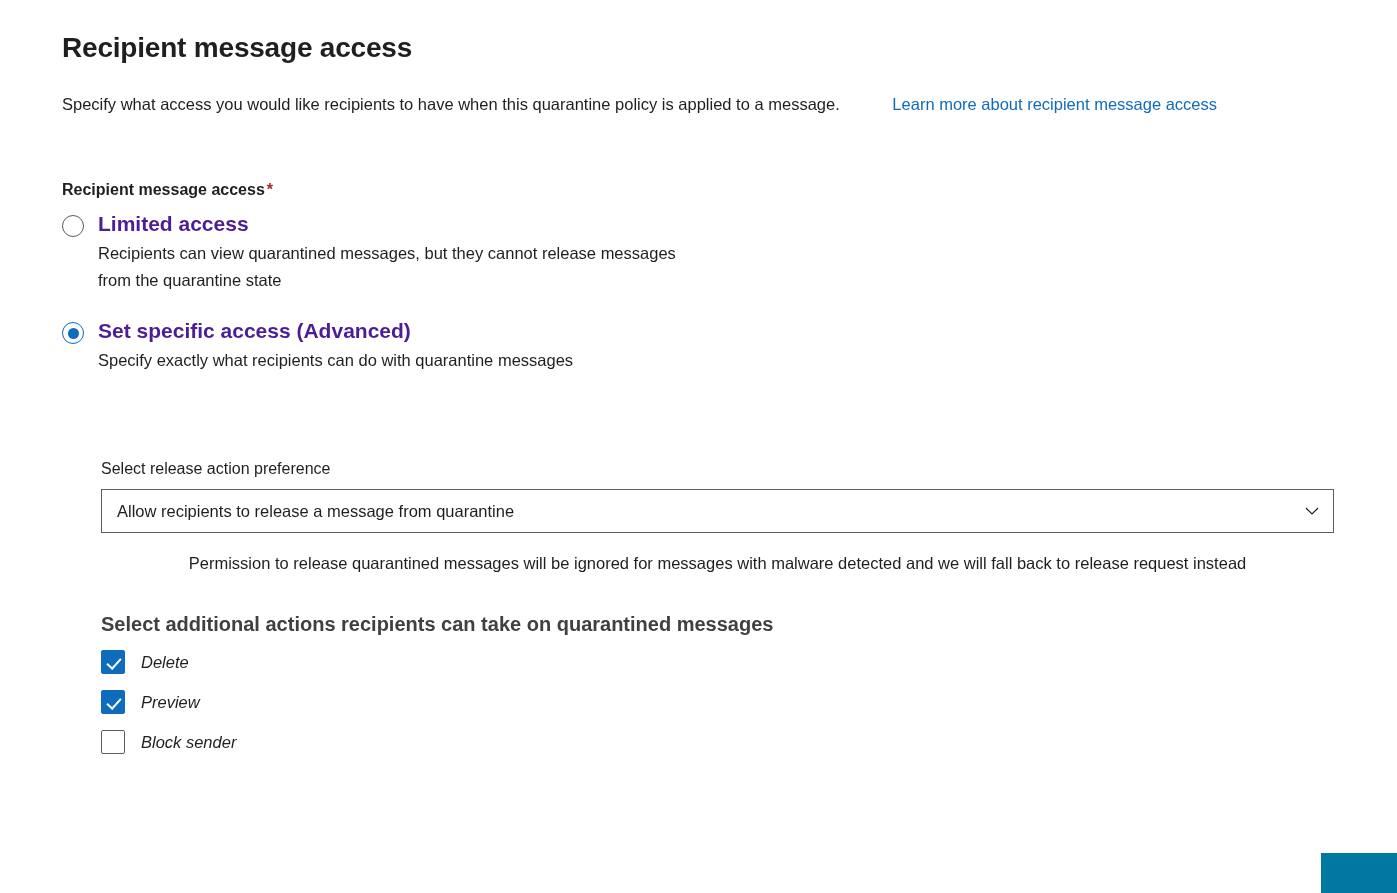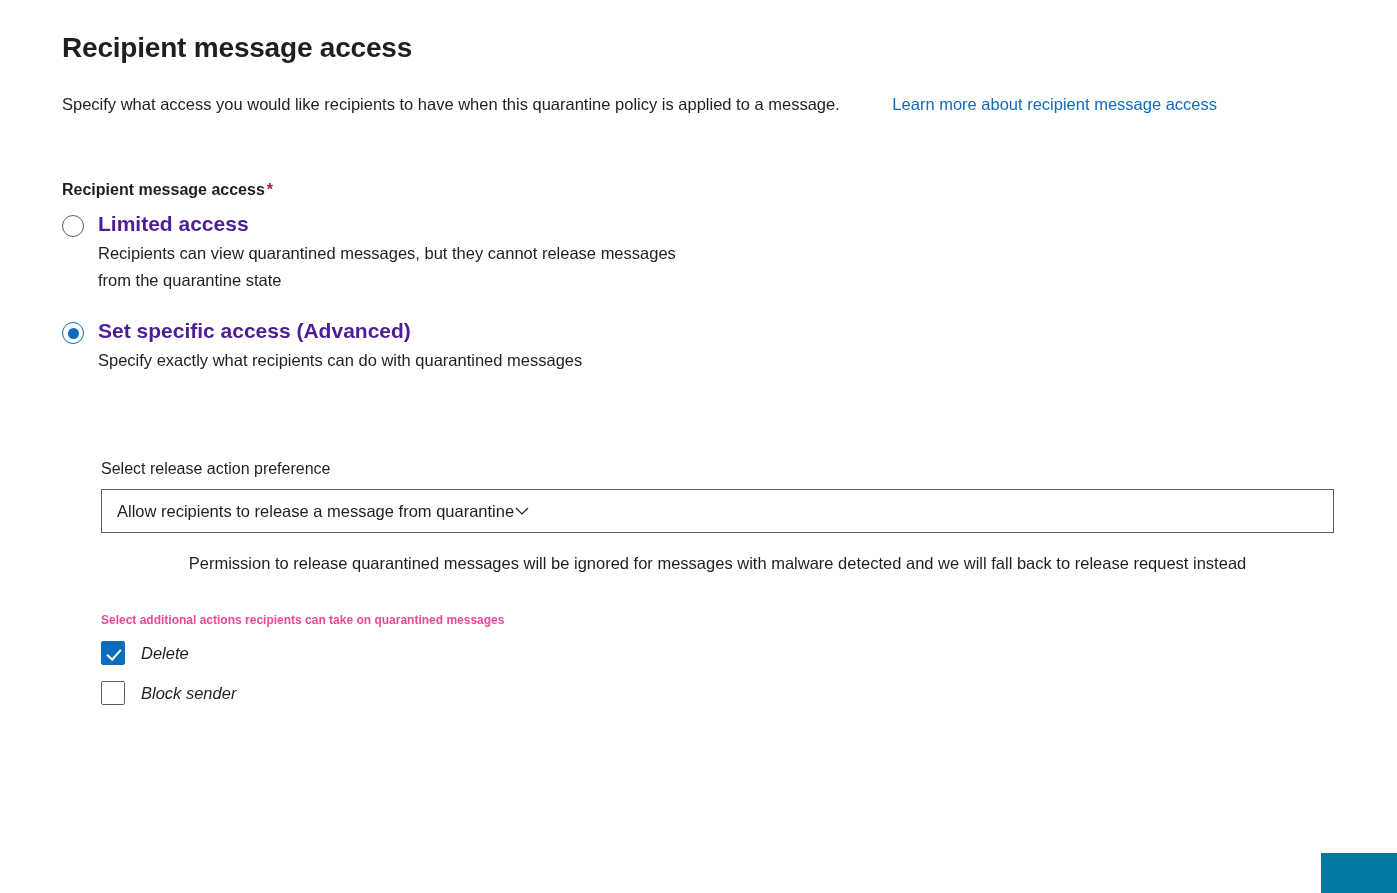--- a/index.html
+++ b/index.html
@@ -117,21 +117,21 @@
     color: #201f1e;
   }
   .select-box {
     margin-top: 11px;
     width: 1233px;
     height: 44px;
     border: 1px solid #605e5c;
     background: #fff;
     display: flex;
     align-items: center;
-    justify-content: flex-start;
+    justify-content: space-between;
     padding: 0 13px 0 15px;
     cursor: pointer;
   }
   .select-value {
     font-size: 16.5px;
     color: #201f1e;
   }
   .chev {
     width: 16px;
     height: 16px;
@@ -140,23 +140,23 @@
   }
   .help-text {
     font-size: 16.5px;
     line-height: 28px;
     color: #201f1e;
     margin-top: 16px;
     max-width: 1233px;
     text-align: center;
   }
   .checkbox-label {
-    font-size: 12px;
-    font-weight: bold;
-    color: #ec4899;
+    font-size: 20px;
+    font-weight: bold;
+    color: #404040;
     margin-top: 36px;
   }
   .check-list { margin-top: 14px; font-style: italic; }
   .check-row {
     display: flex;
     align-items: center;
     margin-bottom: 16px;
     height: 24px;
   }
   .check-box {
@@ -220,21 +220,21 @@
           <div class="radio-title">Limited access</div>
           <div class="radio-desc">Recipients can view quarantined messages, but they cannot release messages
 from the quarantine state</div>
         </div>
       </div>
 
       <div class="radio-row">
         <span class="radio-outer checked"></span>
         <div class="radio-texts">
           <div class="radio-title">Set specific access (Advanced)</div>
-          <div class="radio-desc">Specify exactly what recipients can do with quarantined messages</div>
+          <div class="radio-desc">Specify exactly what recipients can do with quarantine messages</div>
         </div>
       </div>
 
     </div>
 
     <div class="sub-section">
 
       <div class="sub-label">Select release action preference</div>
 
       <div class="select-box">
@@ -250,20 +250,24 @@
 
       <div class="checkbox-label">Select additional actions recipients can take on quarantined messages</div>
 
       <div class="check-list">
 
         <div class="check-row">
           <span class="check-box checked"></span>
           <span class="check-text">Delete</span>
         </div>
 
+        <div class="check-row">
+          <span class="check-box checked"></span>
+          <span class="check-text">Preview</span>
+        </div>
 
         <div class="check-row">
           <span class="check-box"></span>
           <span class="check-text">Block sender</span>
         </div>
 
       </div>
 
     </div>
 

